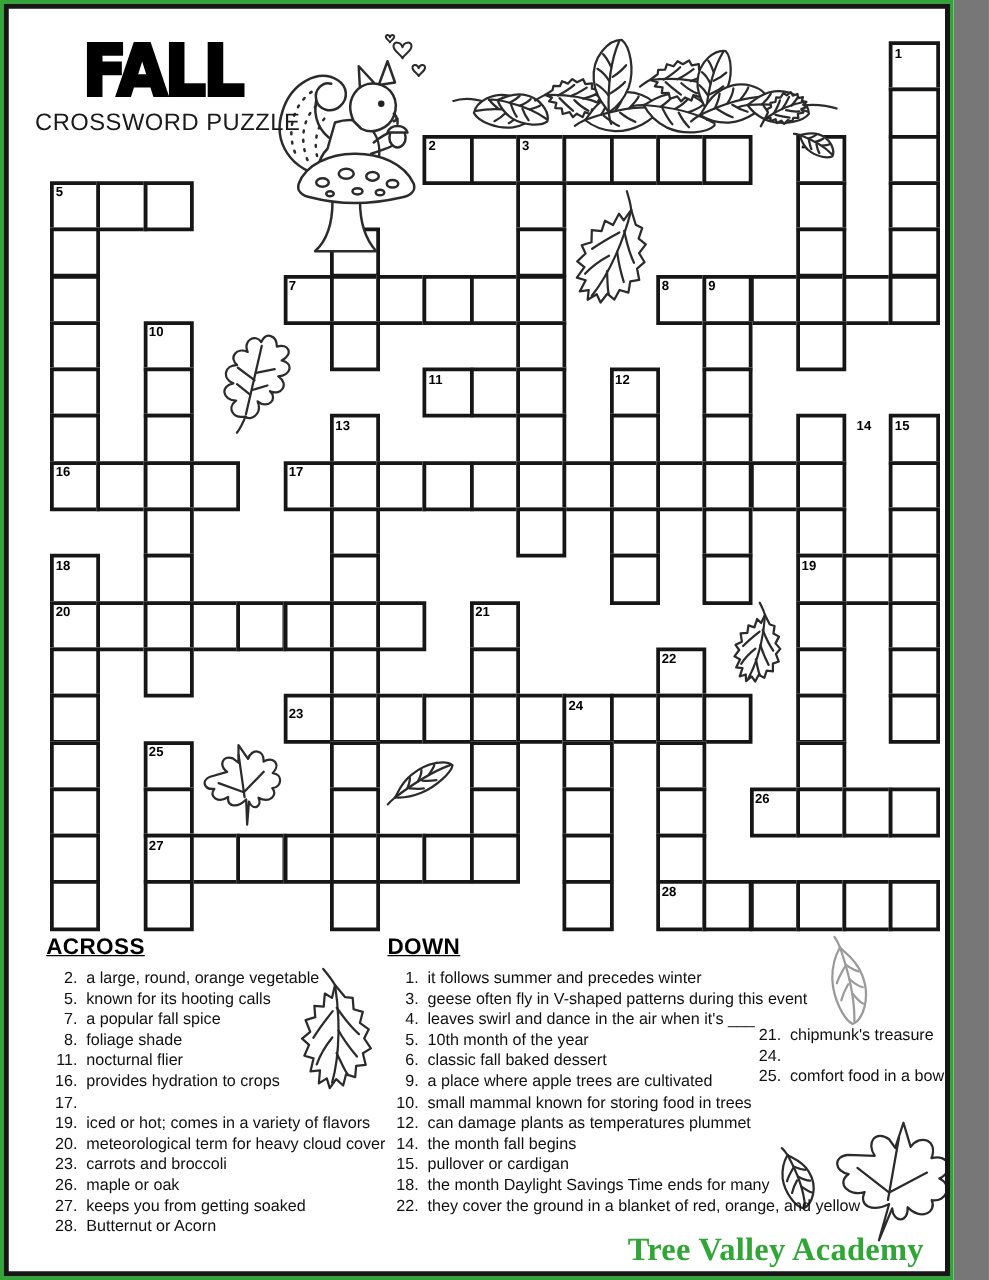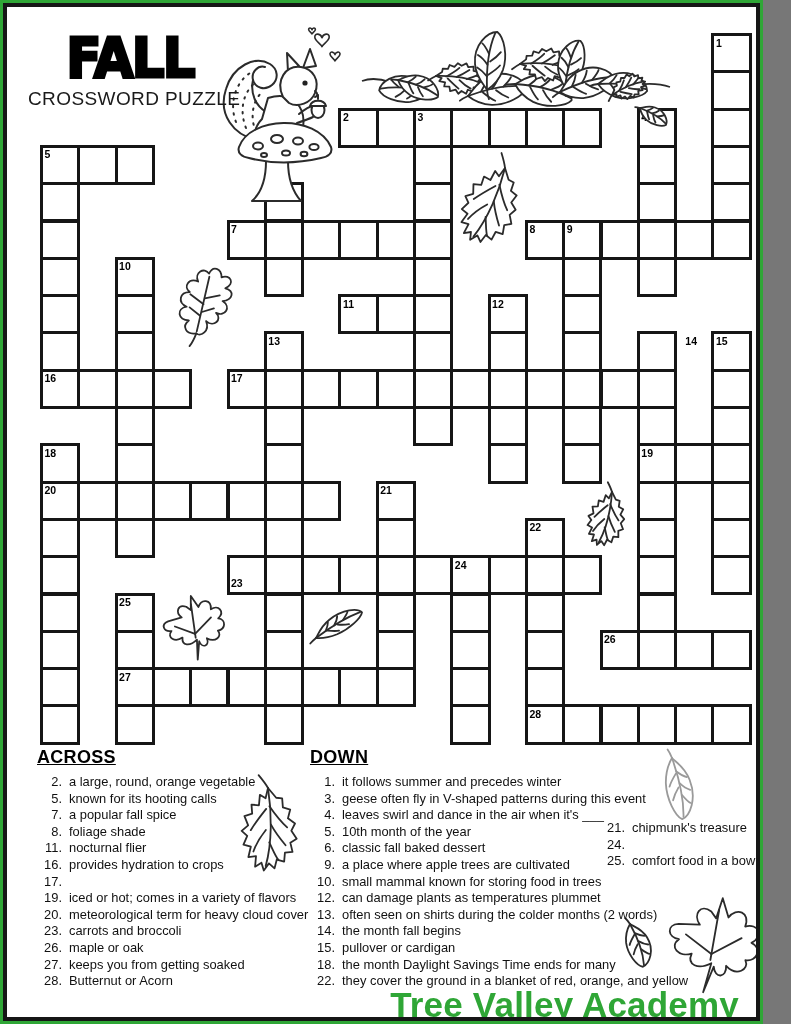--- a/index.html
+++ b/index.html
@@ -25,22 +25,22 @@
   .clues{position:absolute;z-index:2;}
   .clues h2{font-size:18px;margin:0 0 6px 0;text-decoration:underline;letter-spacing:.3px;color:#000;}
   .clue{display:flex;font-size:12.9px;line-height:16.6px;color:#111;}
   .clue .cn{flex:none;width:25px;text-align:right;padding-right:7px;}
   .clue .ct{flex:1;}
   .clue .ct .ct2{margin-left:9px;}
   #across-col{left:37px;top:747px;width:280px;}
   #down-col{left:310px;top:747px;width:452px;}
   #down-extra-col{left:600px;top:820px;width:182px;}
 
-  .branding{position:absolute;right:24px;top:985px;z-index:3;font-weight:bold;font-size:35px;
-            letter-spacing:.2px;color:#2fa636;font-family:Liberation Sans, sans-serif;}
+  .branding{position:absolute;right:24px;top:985px;z-index:3;font-weight:bold;font-size:26px;
+            letter-spacing:.2px;color:#2fa636;font-family:Liberation Serif, serif;}
 </style>
 </head>
 <body>
 
 <div class="page">
   <div class="outer-frame"></div>
   <div class="inner-frame"></div>
 
   <header class="titleblock">
     <div class="title">FALL</div>
@@ -220,21 +220,21 @@
       <span class="cellnum" style="left: 268.3px; top: 335.9px;">13</span>
       <span class="cellnum" style="left: 641.3px; top: 335.9px; padding-left: 44px;">14</span>
       <span class="cellnum" style="left: 715.9px; top: 335.9px;">15</span>
       <span class="cellnum" style="left: 44.5px; top: 373.2px;">16</span>
       <span class="cellnum" style="left: 231px; top: 373.2px;">17</span>
       <span class="cellnum" style="left: 44.5px; top: 447.8px;">18</span>
       <span class="cellnum" style="left: 641.3px; top: 447.8px;">19</span>
       <span class="cellnum" style="left: 44.5px; top: 485.1px;">20</span>
       <span class="cellnum" style="left: 380.2px; top: 485.1px;">21</span>
       <span class="cellnum" style="left: 529.4px; top: 522.4px;">22</span>
-      <span class="cellnum" style="left: 231px; top: 578px;">23</span>
+      <span class="cellnum" style="left: 231px; top: 566px;">23</span>
       <span class="cellnum" style="left: 454.8px; top: 559.7px;">24</span>
       <span class="cellnum" style="left: 119.1px; top: 597px;">25</span>
       <span class="cellnum" style="left: 604px; top: 634.3px;">26</span>
       <span class="cellnum" style="left: 119.1px; top: 671.6px;">27</span>
       <span class="cellnum" style="left: 529.4px; top: 708.9px;">28</span>
     </div>
 
   <svg class="decor" width="791" height="1024" viewBox="0 0 791 1024">
     <defs>
       <g id="gLeafS" stroke="currentColor" stroke-width="1.8" stroke-linejoin="round" stroke-linecap="round">
@@ -437,24 +437,20 @@
         </div>
         <div class="clue">
           <span class="cn">10.</span>
           <div class="ct">small mammal known for storing food in trees</div>
         </div>
         <div class="clue">
           <span class="cn">12.</span>
           <div class="ct">can damage plants as temperatures plummet</div>
         </div>
         <div class="clue">
-          <span class="cn">13.</span>
-          <div class="ct">often seen on shirts during the colder months (2 words)</div>
-        </div>
-        <div class="clue">
           <span class="cn">14.</span>
           <div class="ct">the month fall begins</div>
         </div>
         <div class="clue">
           <span class="cn">15.</span>
           <div class="ct">pullover or cardigan</div>
         </div>
         <div class="clue">
           <span class="cn">18.</span>
           <div class="ct">the month Daylight Savings Time ends for many</div>

